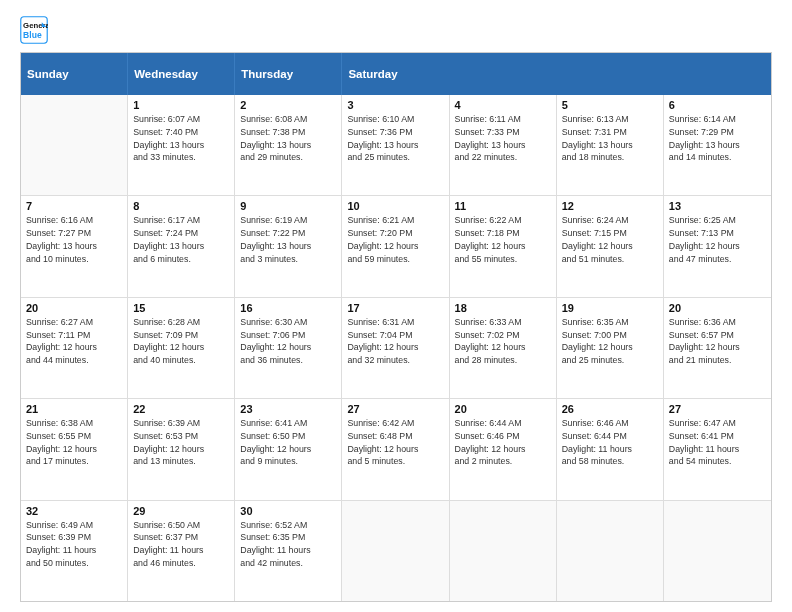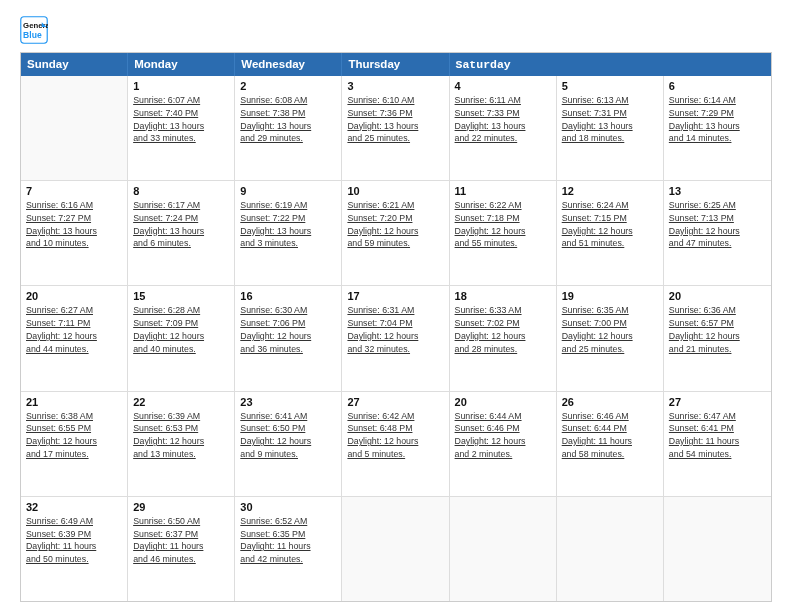--- a/index.html
+++ b/index.html
@@ -53,24 +53,24 @@
     }
     .cal-header {
       display: grid;
       grid-template-columns: repeat(7, 1fr);
       background: #2b6cb0;
     }
     .cal-header-cell {
       color: #fff;
       font-size: 11.5px;
       font-weight: bold;
-      padding: 5px 6px;
+      padding: 15px 6px;
       border-right: 1px solid #3a7cc0;
     }
-    .cal-header-cell:last-child { border-right: none; font-family: Liberation Mono, monospace; }
+    .cal-header-cell:last-child { border-right: none; }
     .cal-body {
       flex: 1;
       display: flex;
       flex-direction: column;
     }
     .cal-row {
       display: grid;
       grid-template-columns: repeat(7, 1fr);
       flex: 1;
       border-top: 1px solid #ddd;
@@ -90,21 +90,20 @@
     .day-num {
       font-size: 11px;
       font-weight: bold;
       color: #111;
       margin-bottom: 2px;
     }
     .day-info {
       font-size: 8.8px;
       color: #333;
       line-height: 1.45;
-      text-decoration: underline;
     }
   </style>
 </head>
 <body>
 
 <div class="page">
   <div class="header">
     <div class="logo">
       <svg class="logo-icon" viewBox="0 0 36 36">
         <rect x="1" y="1" width="34" height="34" rx="4" fill="#fff" stroke="#2196F3" stroke-width="1.5"></rect>
@@ -115,21 +114,20 @@
     </div>
     <div class="title-block">
       <div class="month-title"></div>
       <div class="subtitle"></div>
     </div>
   </div>
 
   <div class="calendar">
     <div class="cal-header">
     <div class="cal-header-cell">Sunday</div>
-        <div class="cal-header-cell">Monday</div>
         <div class="cal-header-cell">Wednesday</div>
         <div class="cal-header-cell">Thursday</div>
         <div class="cal-header-cell">Saturday</div>
       </div>
     <div class="cal-body">
     <div class="cal-row">
           <div class="cal-cell empty"></div>
           <div class="cal-cell">
             <div class="day-num">1</div>
             <div class="day-info">Sunrise: 6:07 AM<br>Sunset: 7:40 PM<br>Daylight: 13 hours<br>and 33 minutes.</div>

